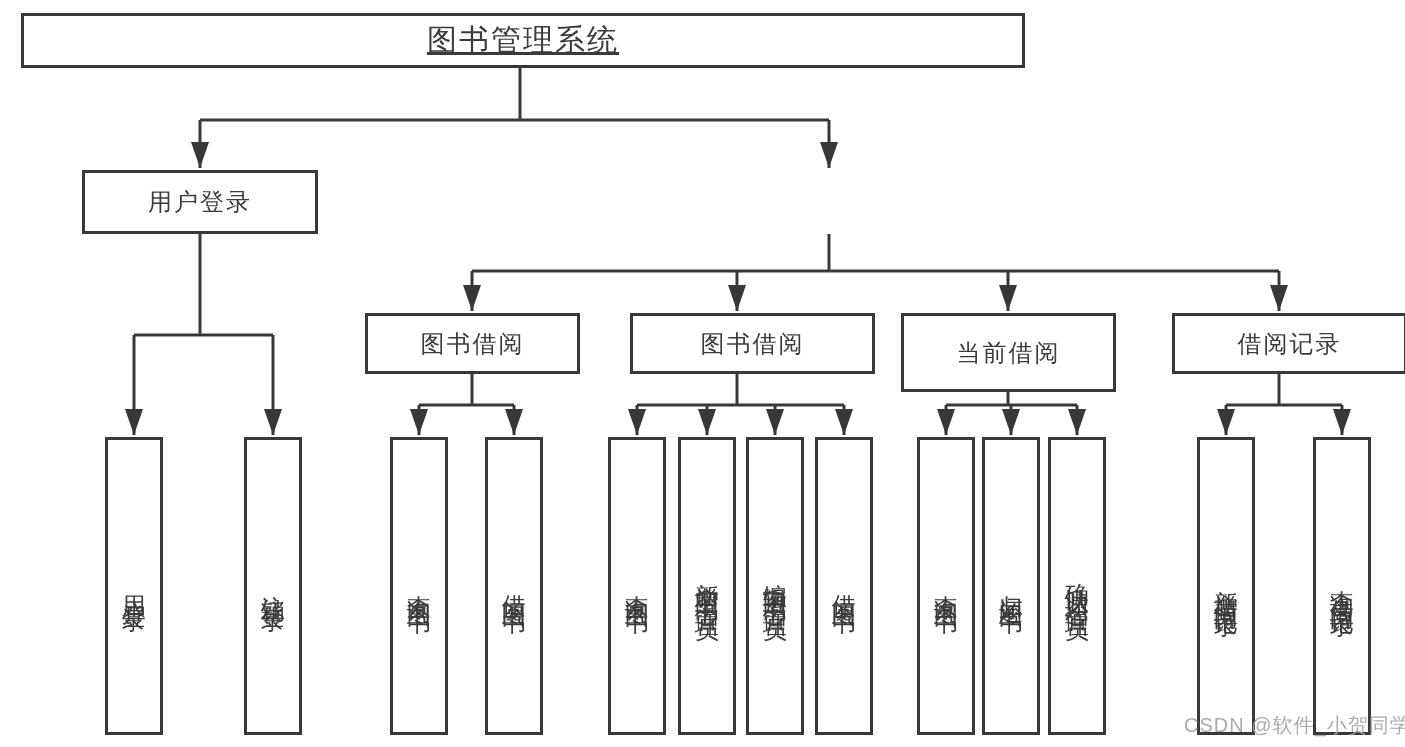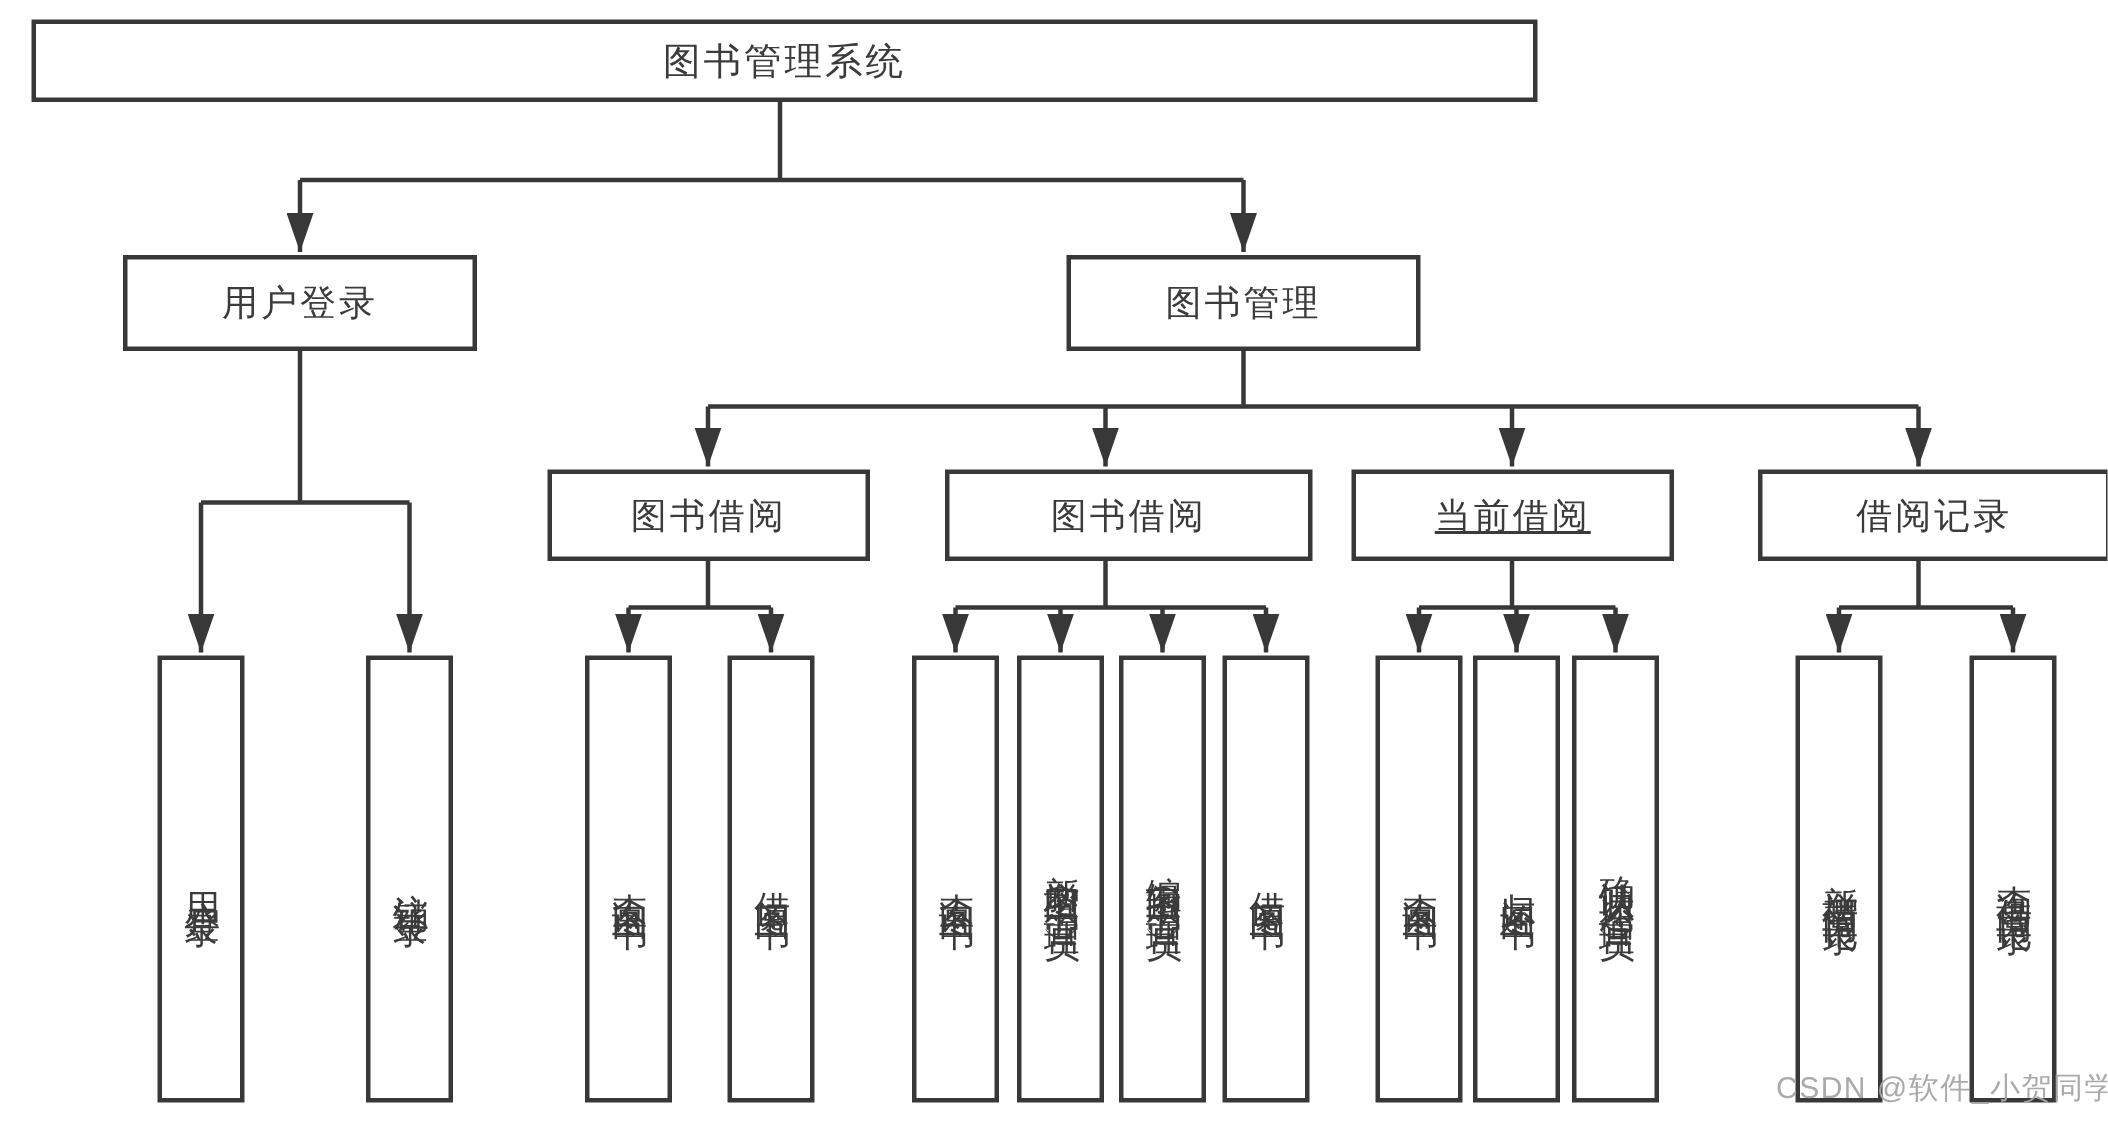--- a/index.html
+++ b/index.html
@@ -27,21 +27,21 @@
     border: 3px solid #383838;
     color: #3b3b3b;
     display: flex;
     align-items: center;
     justify-content: center;
     font-size: 24px;
     letter-spacing: 2px;
     white-space: nowrap;
     z-index: 2;
   }
-  .box.root { font-size: 25px; }
+  .box.root { font-size: 30px; text-decoration: underline; }
   .vbox {
     position: absolute;
     box-sizing: border-box;
     background: #ffffff;
     border: 3px solid #383838;
     color: #3b3b3b;
     display: flex;
     align-items: center;
     justify-content: center;
     writing-mode: vertical-rl;
@@ -124,25 +124,24 @@
 
     <path class="wire" d="M1279,374 V405"></path>
     <path class="wire" d="M1226,405 H1342"></path>
     <line class="drop" x1="1226" y1="405" x2="1226" y2="435"></line>
     <line class="drop" x1="1342" y1="405" x2="1342" y2="435"></line>
   </svg>
 
   <div class="box root" style="left:21px; top:13px; width:1004px; height:55px;">图书管理系统</div>
 
   <div class="box" style="left:82px; top:170px; width:236px; height:64px;">用户登录</div>
-  <div class="box" style="left:711px; top:170px; width:236px; height:64px;">图书管理</div>
 
   <div class="box" style="left:365px; top:313px; width:215px; height:61px;">图书借阅</div>
   <div class="box" style="left:630px; top:313px; width:245px; height:61px;">图书借阅</div>
-  <div class="box" style="left:901px; top:313px; width:215px; height:61px;text-decoration:underline;">当前借阅</div>
+  <div class="box" style="left:901px; top:313px; width:215px; height:79px;">当前借阅</div>
   <div class="box" style="left:1172px; top:313px; width:235px; height:61px;">借阅记录</div>
 
   <div class="vbox" style="left:105px; top:437px; width:58px; height:298px;">用户登录</div>
   <div class="vbox" style="left:244px; top:437px; width:58px; height:298px;">注销登录</div>
 
   <div class="vbox" style="left:390px; top:437px; width:58px; height:298px;">查询图书</div>
   <div class="vbox" style="left:485px; top:437px; width:58px; height:298px;">借阅图书</div>
 
   <div class="vbox" style="left:608px; top:437px; width:58px; height:298px;">查询图书</div>
   <div class="vbox" style="left:678px; top:437px; width:58px; height:298px;">新增图书（管理员）</div>

